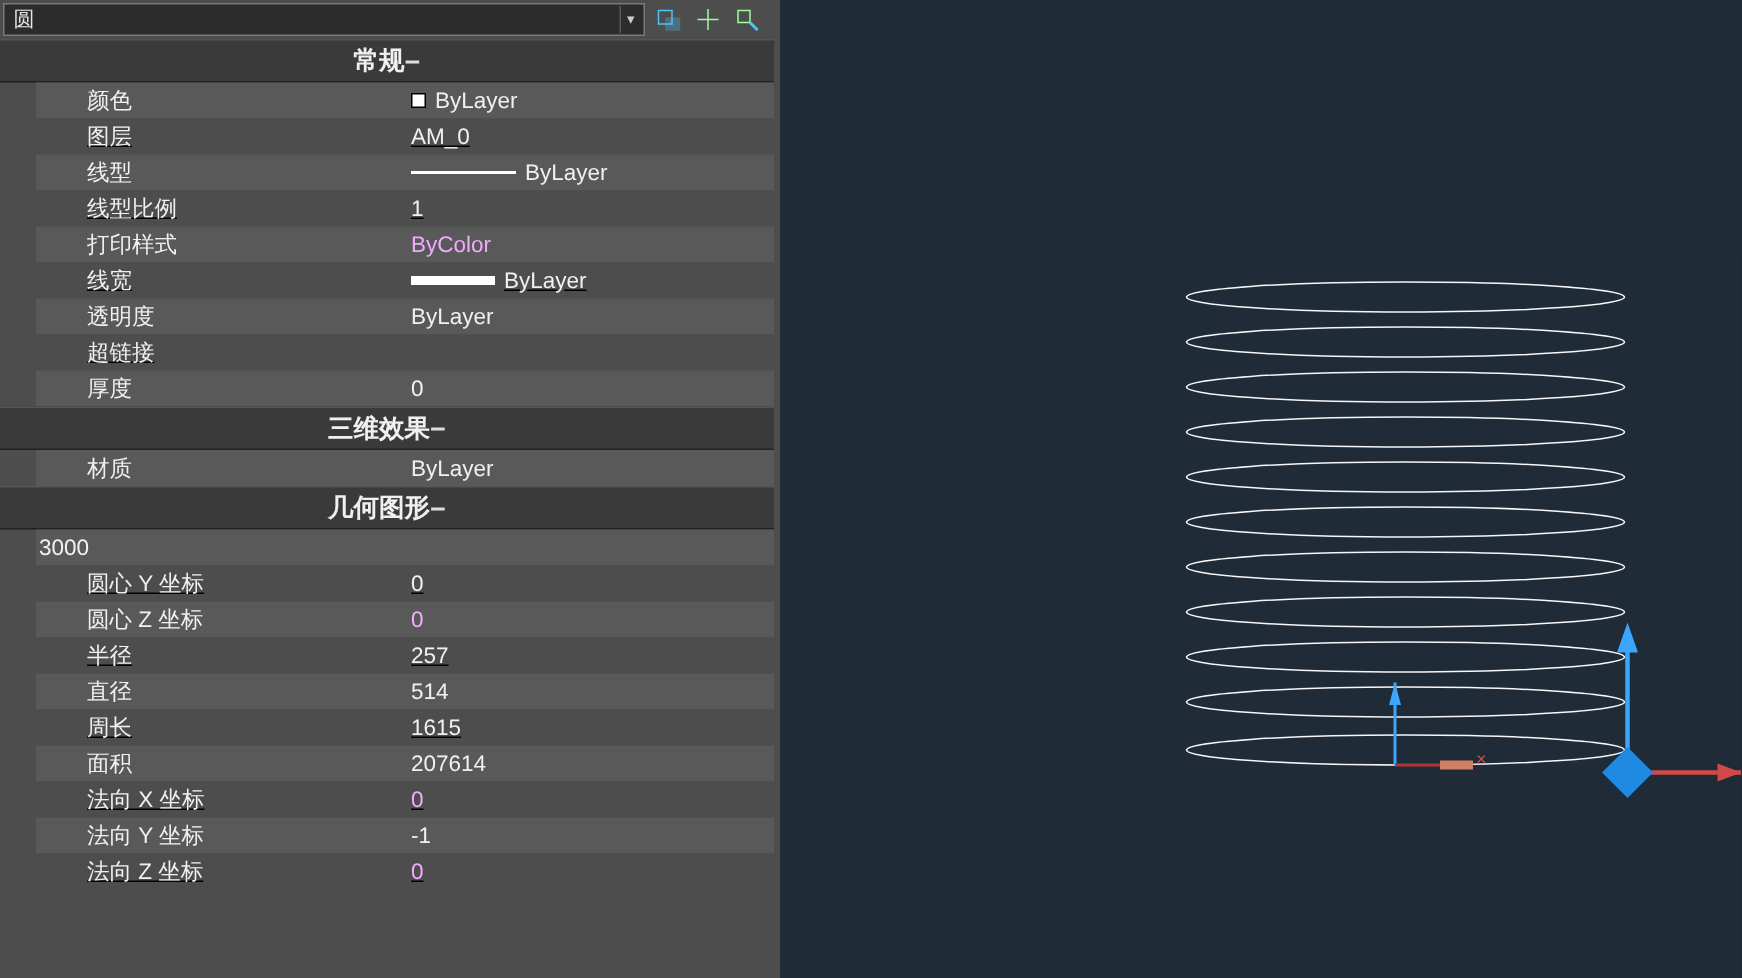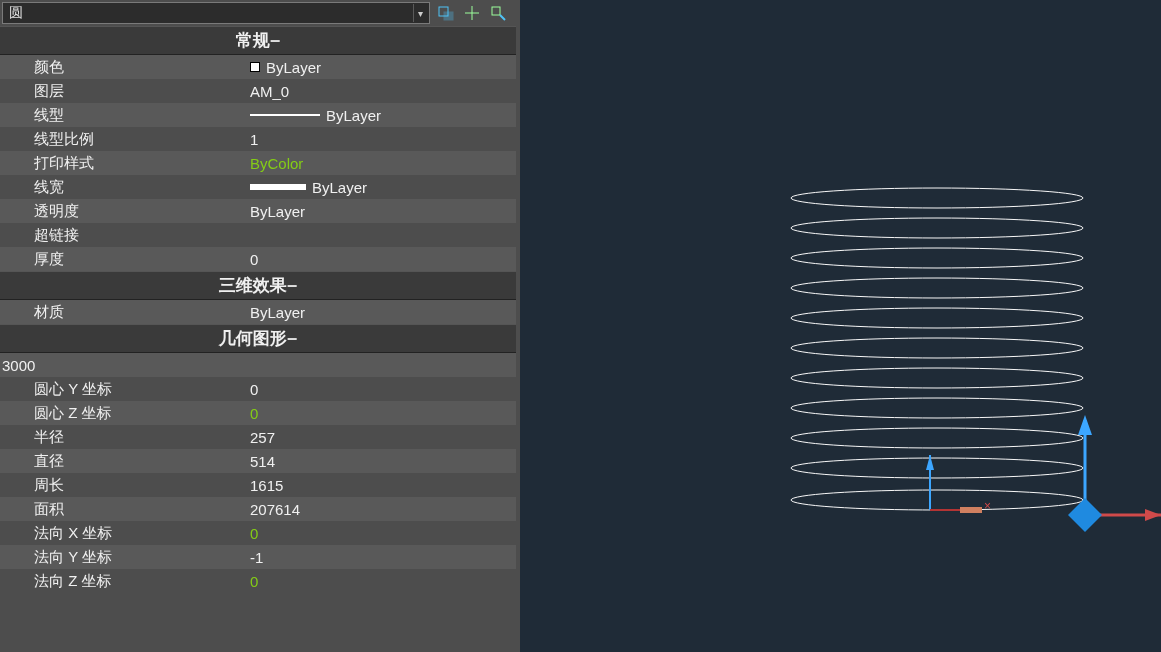--- a/index.html
+++ b/index.html
@@ -41,38 +41,39 @@
   padding: 2px 10px;
   display:flex; justify-content:center; align-items:center;
   border-top: 1px solid #555; border-bottom: 1px solid #222;
 }
 .section-head .collapse { color:#ddd; font-size:18px; line-height:12px;}
 
 .prop-row {
   display:flex;
   height: 24px;
   font-size: 15px;
+  margin-left: 24px;
 }
 .prop-row.light { background: #595959; }
-.prop-row.dark  { background: #4d4d4d; }
+.prop-row.dark  { background: #4d4d4d; text-decoration: underline; }
 .prop-label {
   width: 248px;
   color: #f0f0f0;
   padding-left: 34px;
   display:flex;align-items:center;
 }
 .prop-value {
   flex:1;
   color: #f0f0f0;
   display:flex;align-items:center;
   padding-left: 2px;
   gap:6px;
   text-align:right;
 }
-.prop-value.dim { color: #84cc16; }
+.prop-value.dim { color: #f0abfc; }
 .swatch { width:10px;height:10px;border:1px solid #000;background:#fff;display:inline-block;}
 .line-sample { width:70px;height:2px;background:#fff;display:inline-block;}
 .thick-sample { width:56px;height:6px;background:#fff;display:inline-block;}
 
 
 .viewport {
   flex:1;
   background: #1f2b37;
   position: relative;
   overflow:hidden;

